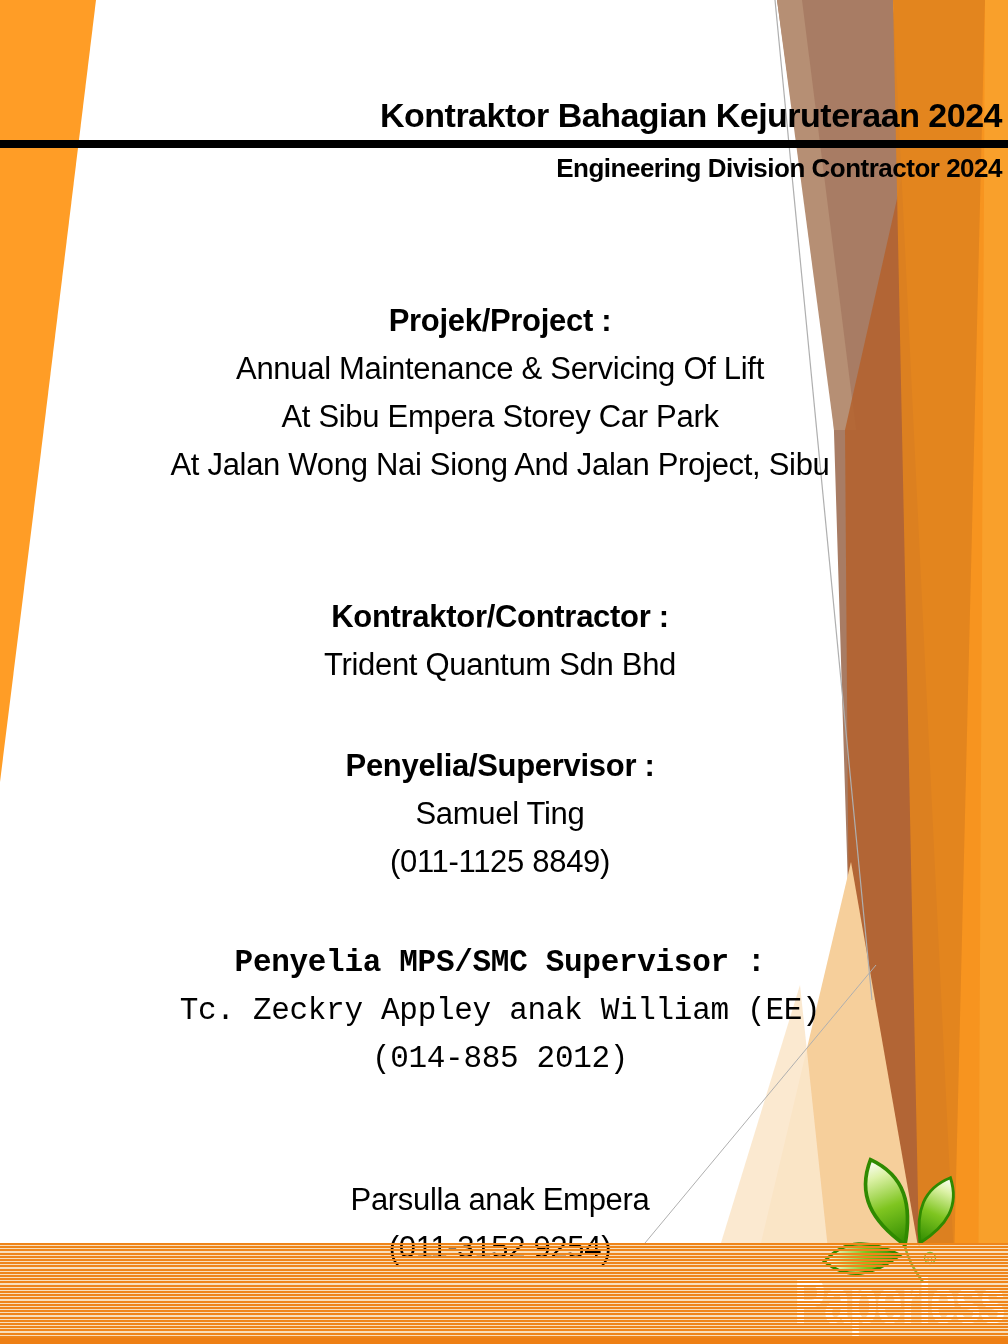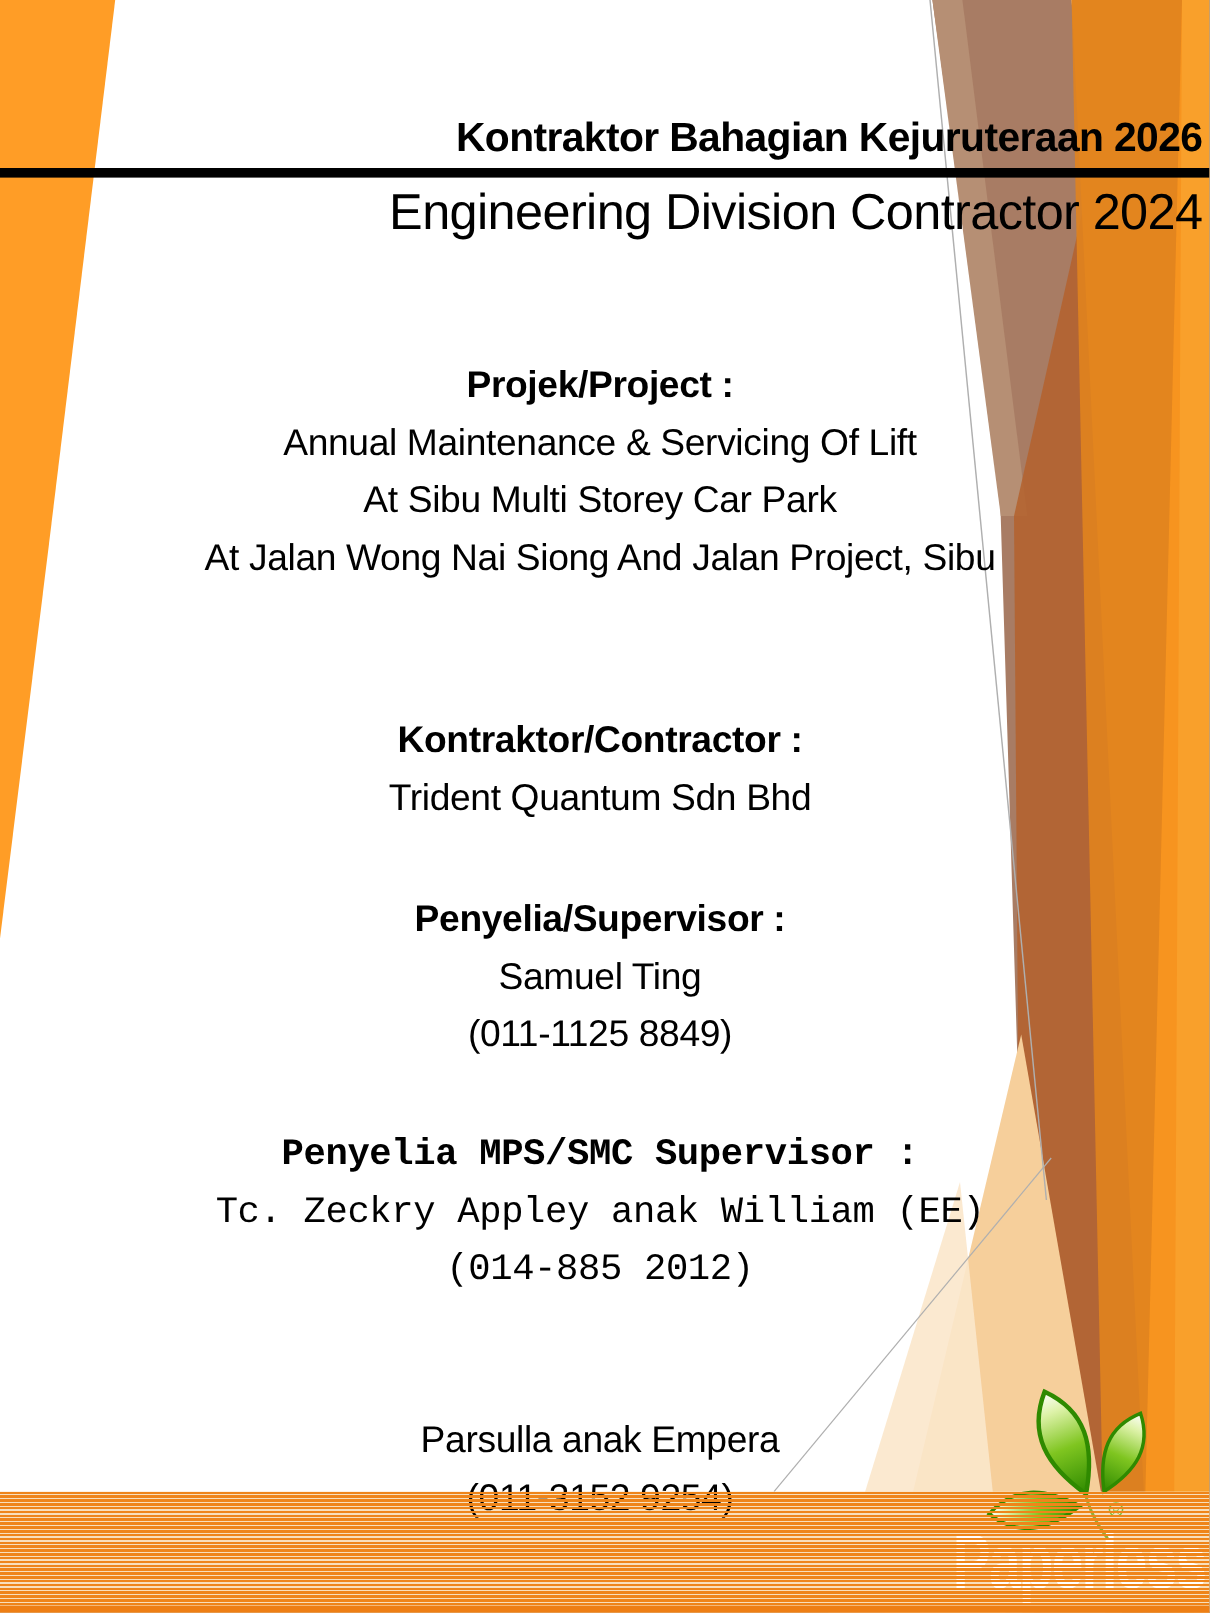--- a/index.html
+++ b/index.html
@@ -18,21 +18,21 @@
     position:absolute;top:96px;right:6px;z-index:2;
     font-size:34px;font-weight:bold;white-space:nowrap;
     letter-spacing:-0.5px;
   }
   .hdr-rule{
     position:absolute;top:140px;left:0;width:1008px;height:8px;
     background:#000;z-index:2;
   }
   .hdr-line2{
     position:absolute;top:153px;right:6px;z-index:2;
-    font-size:42px;font-weight:normal;white-space:nowrap;
+    font-size:26px;font-weight:bold;white-space:nowrap;
     letter-spacing:-0.5px;
   }
   
   .block{
     position:absolute;left:0;width:1000px;z-index:2;
     text-align:center;font-size:31px;line-height:48px;
     letter-spacing:-0.3px;
   }
   .block .h{font-weight:bold;}
   .b-project{top:297px;}
@@ -79,28 +79,28 @@
     <polygon opacity="0.85" points="845,430 908,150 1008,1344 852,1344" fill="#B4622D"></polygon>
     <polygon points="851,862 935,1344 737,1344" fill="#F6CF9B"></polygon>
     <polygon opacity="0.9" points="800,985 838,1344 690,1344" fill="#FBE7CB"></polygon>
     <polygon points="893,0 1008,0 1008,1344 958,1344" fill="#F7941F"></polygon>
     <polygon opacity="0.9" points="893,0 985,0 952,1344 921,1344" fill="#E0831E"></polygon>
     <polygon points="985,0 1008,0 1008,1344 978,1344" fill="#F9A02B"></polygon>
     <line x1="775" y1="0" x2="872" y2="1000" stroke-width="1.2" stroke="#AFAFAF"></line>
     <line x1="876" y1="965" x2="645" y2="1243" stroke-width="1" stroke="#AFAFAF"></line>
   </svg>
 
-  <div class="hdr-line1">Kontraktor Bahagian Kejuruteraan 2026</div>
+  <div class="hdr-line1">Kontraktor Bahagian Kejuruteraan 2024</div>
   <div class="hdr-rule"></div>
   <div class="hdr-line2">Engineering Division Contractor 2024</div>
 
   <div class="block b-project">
     <div class="h">Projek/Project :</div>
     <div>Annual Maintenance &amp; Servicing Of Lift</div>
-    <div>At Sibu Multi Storey Car Park</div>
+    <div>At Sibu Empera Storey Car Park</div>
     <div>At Jalan Wong Nai Siong And Jalan Project, Sibu</div>
   </div>
 
   <div class="block b-contractor">
     <div class="h">Kontraktor/Contractor :</div>
     <div>Trident Quantum Sdn Bhd</div>
   </div>
 
   <div class="block b-supervisor">
     <div class="h">Penyelia/Supervisor :</div>

